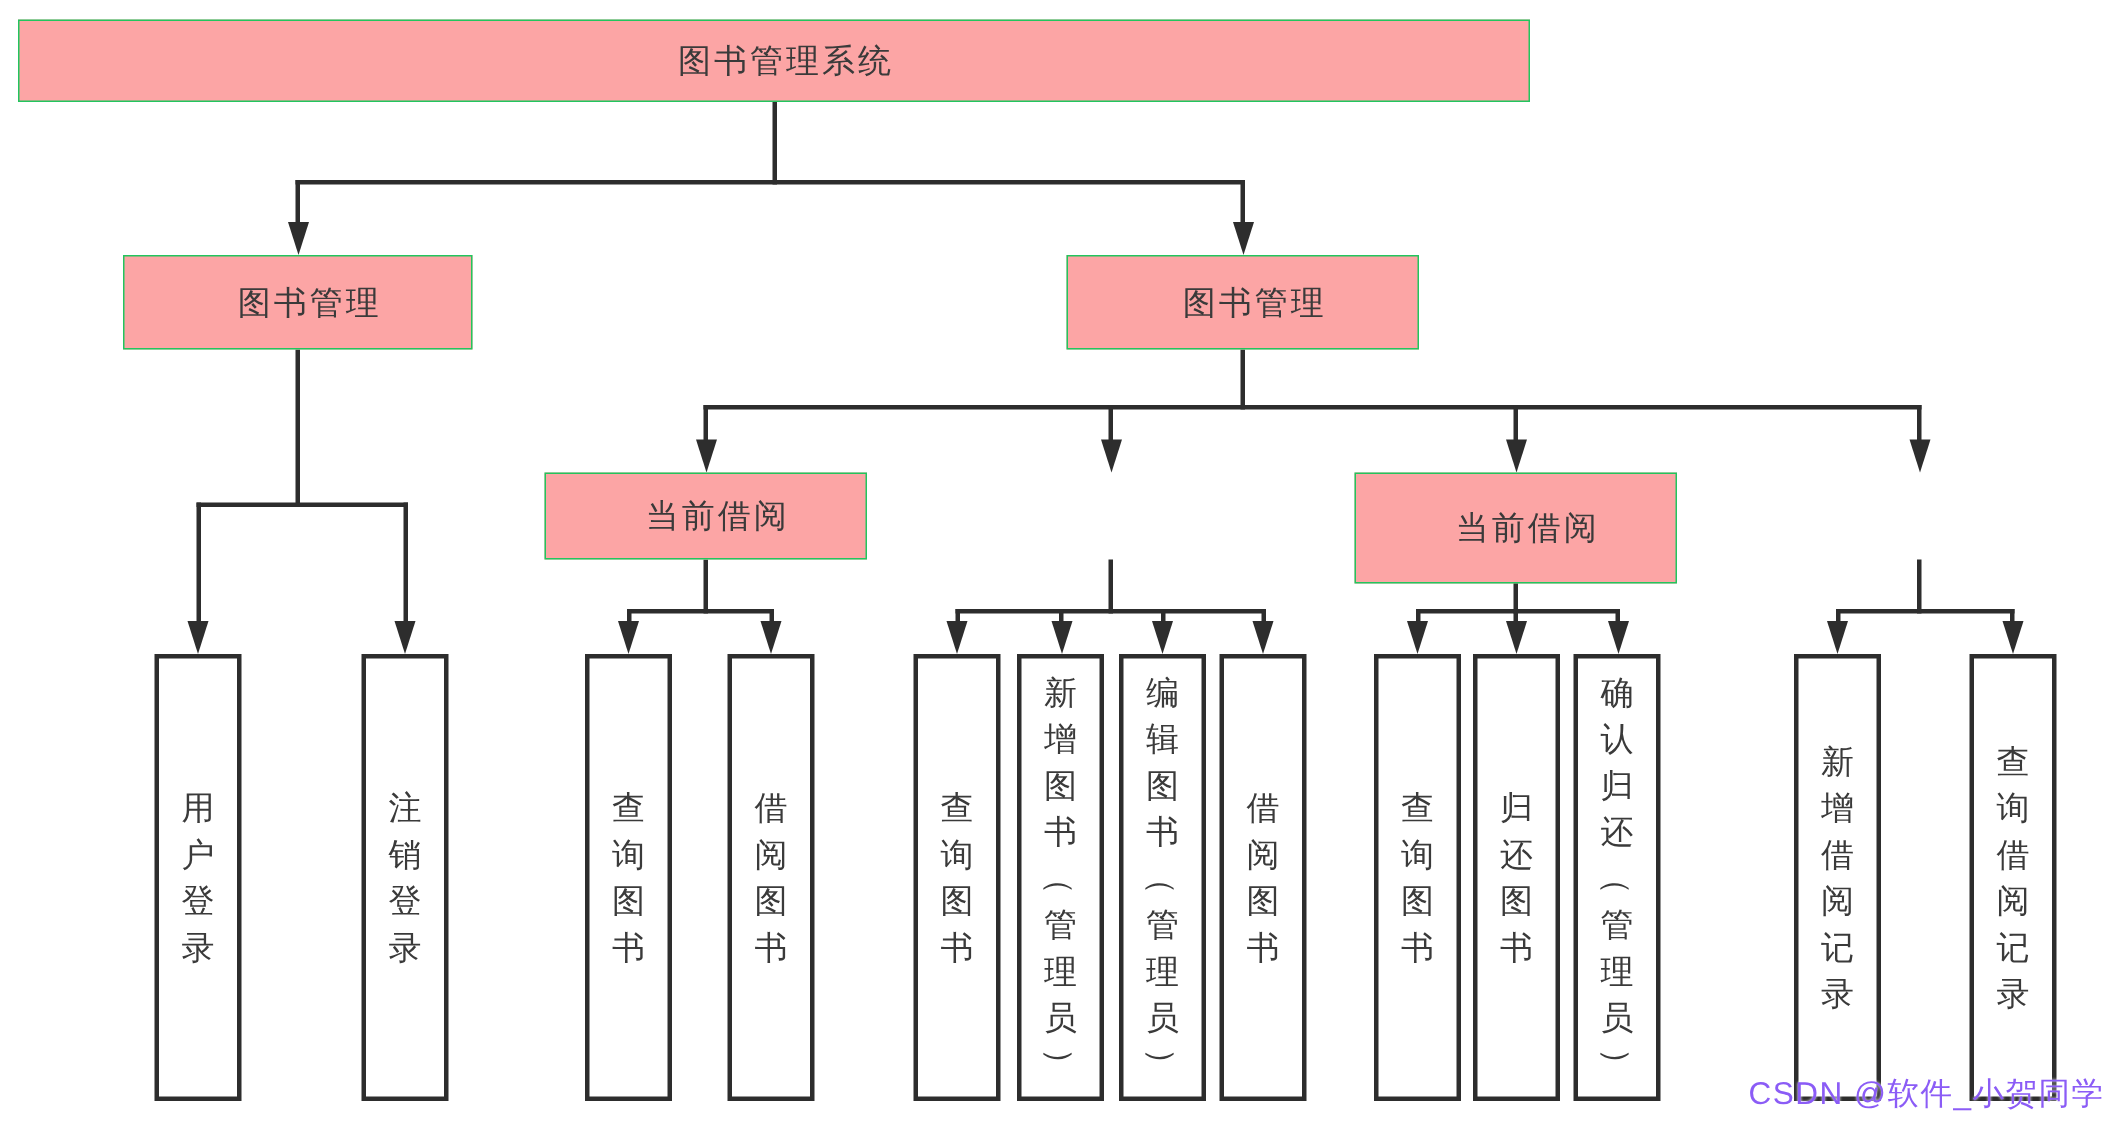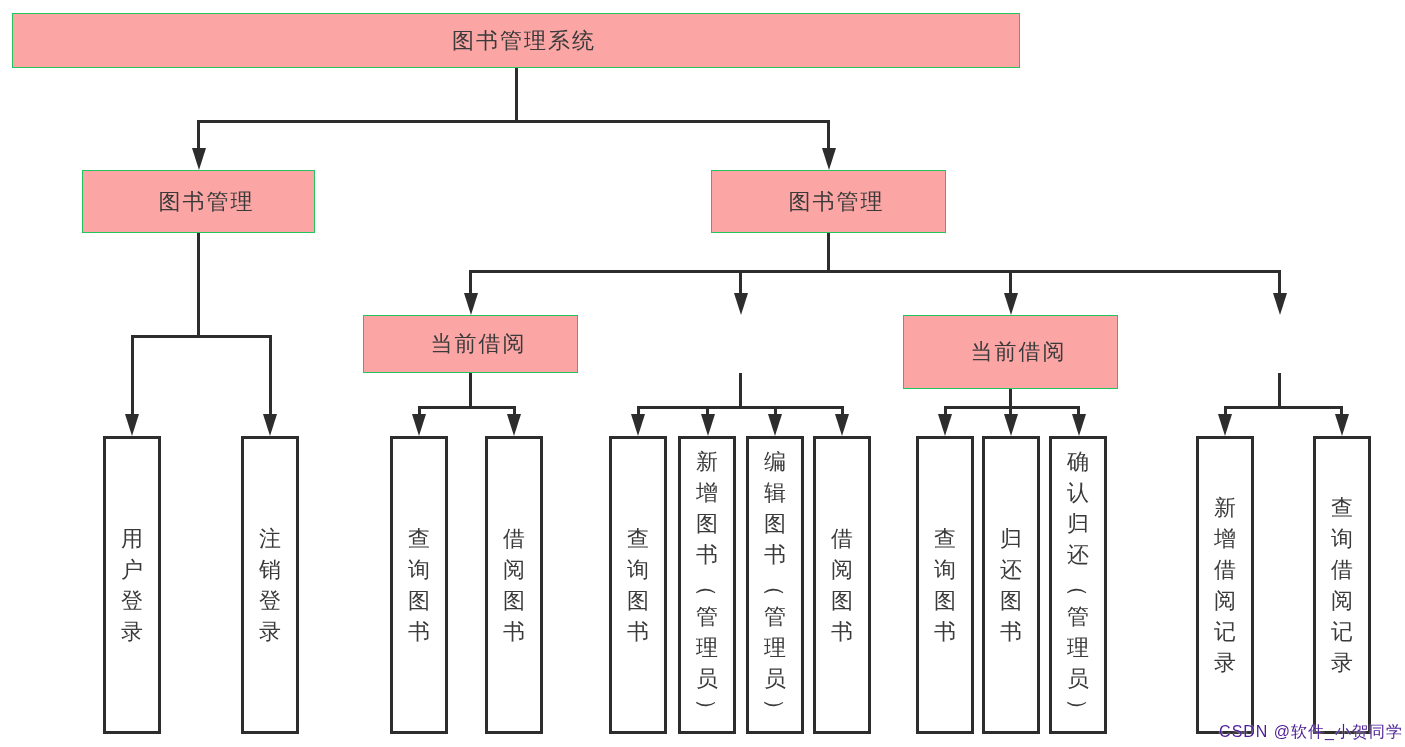--- a/index.html
+++ b/index.html
@@ -20,21 +20,21 @@
   .vchar { height:31px; line-height:31px; text-align:center; }
   .vchar.rot { transform:rotate(90deg); }
   .line { position:absolute; background:#2d2d2d; z-index:0; }
   .arrow {
     position:absolute; width:0; height:0; z-index:0;
     border-left:7px solid transparent; border-right:7px solid transparent;
     border-top:22px solid #2d2d2d;
   }
   .watermark {
     position:absolute; right:2px; bottom:4px; z-index:5; pointer-events:none;
-    font-size:16px; color:#4c1d95; letter-spacing:1px; text-shadow:0 0 2px #ffffff;
+    font-size:21px; color:#8b5cf6; letter-spacing:1px; text-shadow:0 0 2px #ffffff;
   }
 </style>
 </head>
 <body>
 
 <div class="stage">
 
   <div class="hbox" style="left:12px;top:13px;width:1008px;height:55px;">图书管理系统</div>
 
   <div class="hbox" style="left:82px;top:170px;width:233px;height:63px;">图书管理</div>

